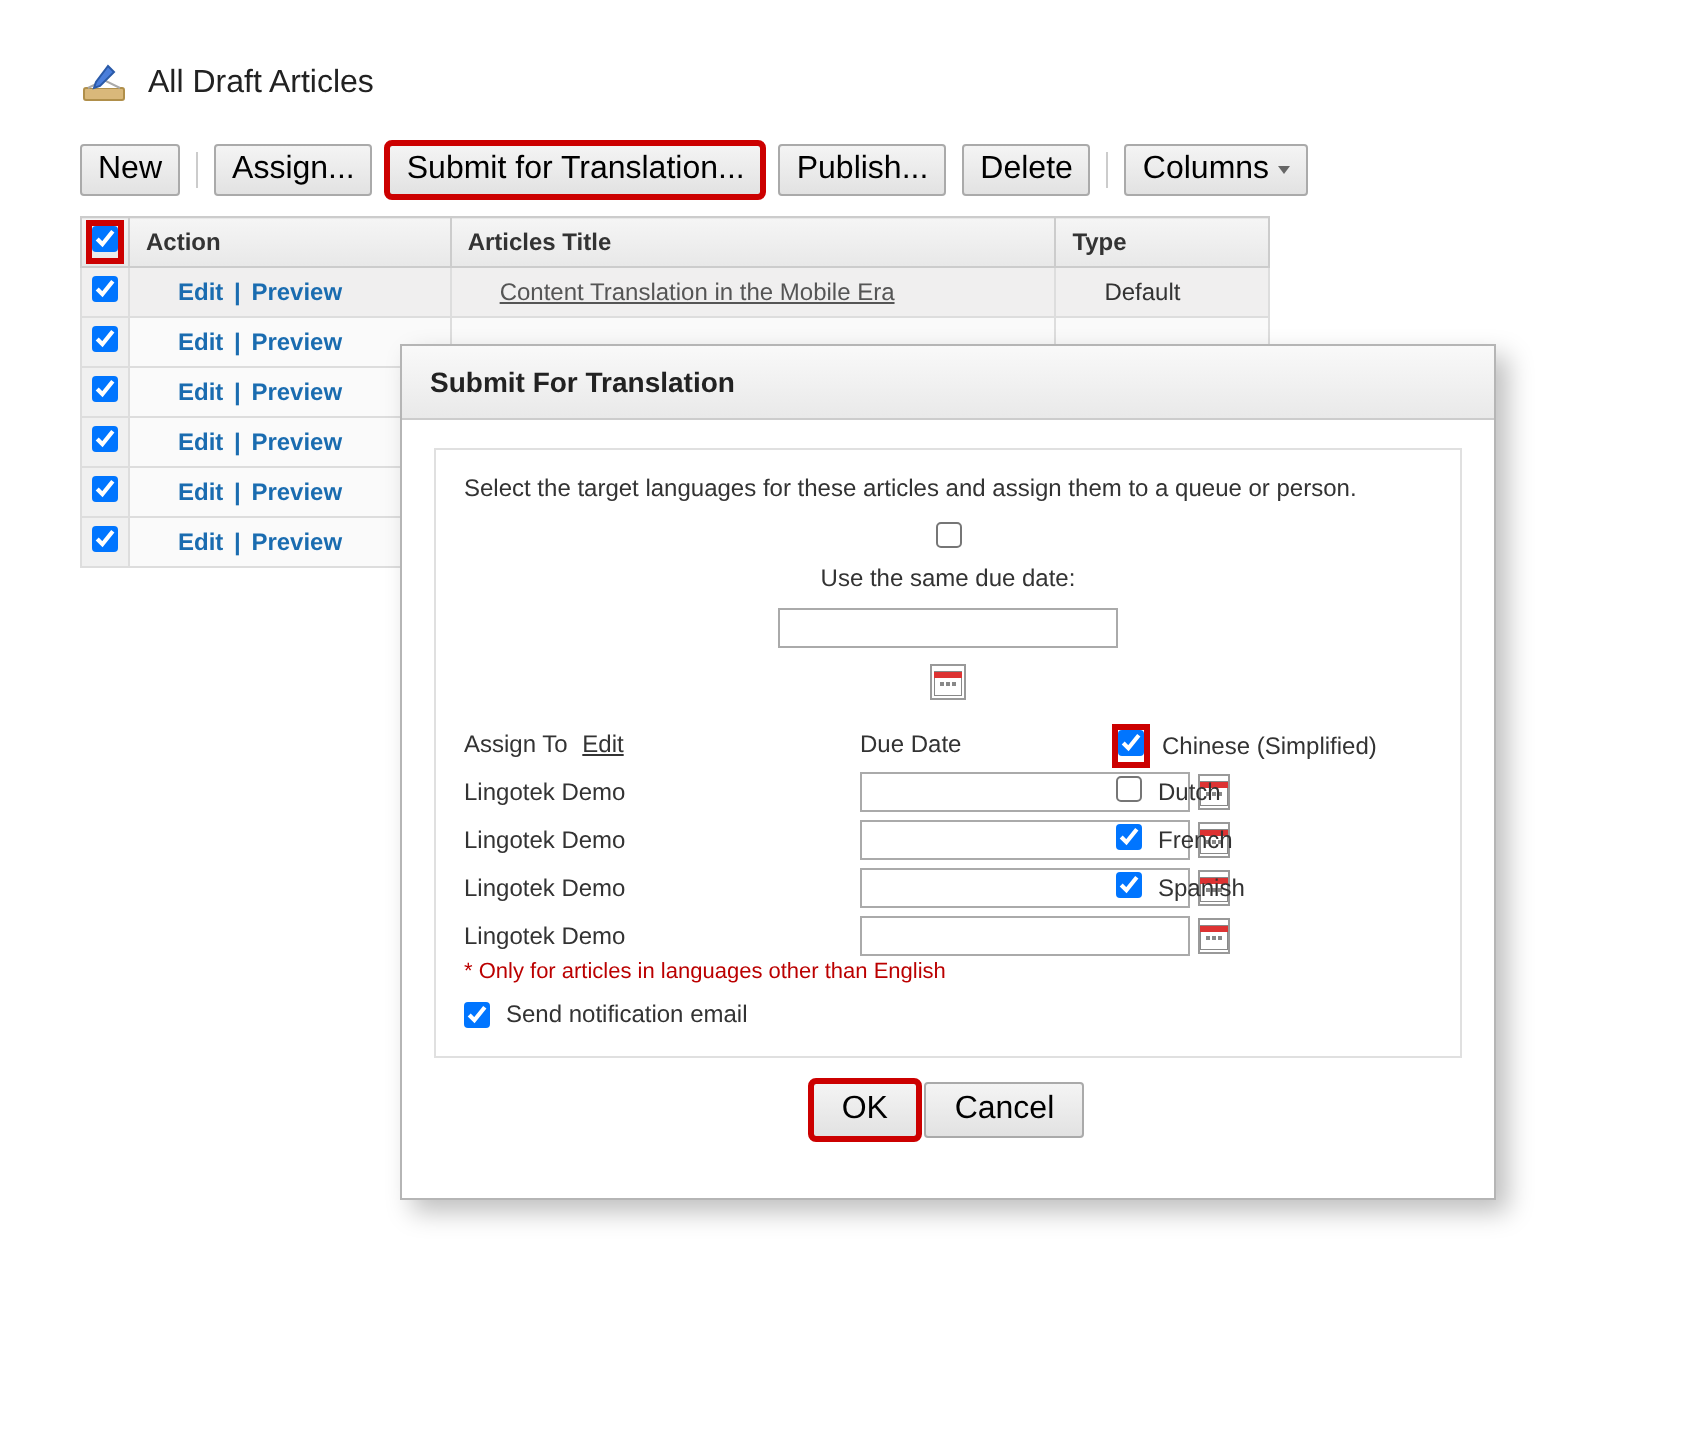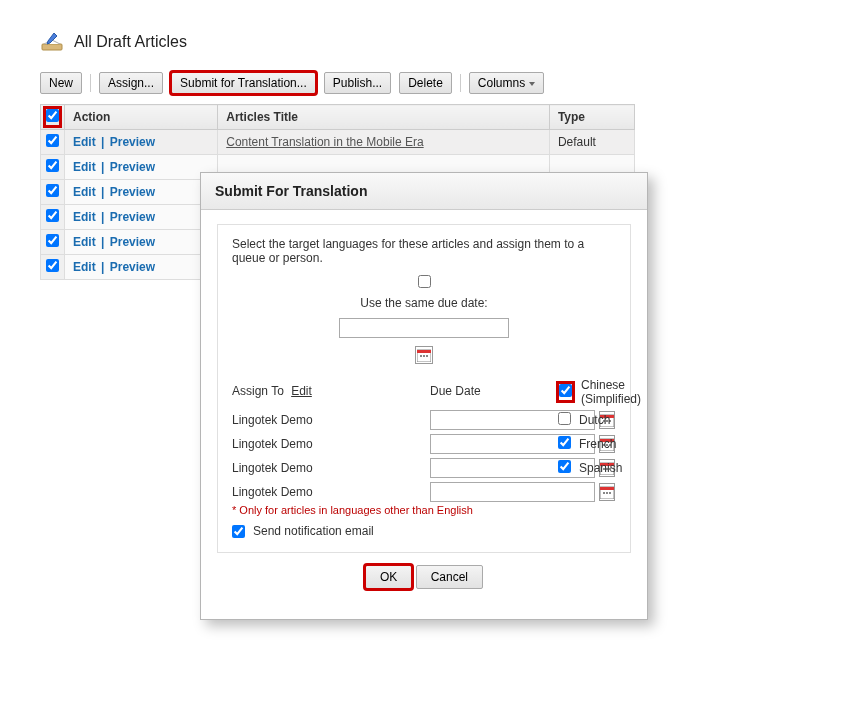--- a/index.html
+++ b/index.html
@@ -2,34 +2,34 @@
 <html><head>
 <meta charset="utf-8">
 <style>
 * { box-sizing: border-box; margin: 0; padding: 0; }
 body { font-family: Arial, Helvetica, sans-serif; font-size: 12px; color: #333; background: #fff; }
 .page { width: 848px; height: 728px; padding: 30px 40px; position: relative; }
 .title-row { display: flex; align-items: center; gap: 10px; margin-bottom: 18px; }
 .title-icon { width: 24px; height: 24px; display: inline-block; }
 .page-title { font-size: 16px; font-weight: normal; color: #222; }
 .toolbar { display: flex; align-items: center; gap: 8px; margin-bottom: 10px; }
-.btn { background: linear-gradient(#f4f4f4,#e2e2e2); border: 1px solid #aaa; padding: 3px 8px; font-size: 12px; cursor: pointer; border-radius: 2px; font-family: inherit; }
+.btn { background: linear-gradient(#f4f4f4,#e2e2e2); border: 1px solid #aaa; padding: 3px 8px; font-size: 16px; cursor: pointer; border-radius: 2px; font-family: inherit; }
 .btn.columns::after { content: ""; display: inline-block; margin-left: 4px; border-top: 4px solid #666; border-left: 3px solid transparent; border-right: 3px solid transparent; vertical-align: middle; }
 .divider { width: 1px; height: 18px; background: #ccc; }
 .highlight { outline: 3px solid #c00; outline-offset: -1px; }
 .table { width: 595px; border-collapse: collapse; }
 .table th { background: linear-gradient(#f5f5f5,#e8e8e8); text-align: left; padding: 5px 8px; border: 1px solid #ccc; font-weight: bold; font-size: 12px; }
 .table th.checkcol { width: 24px; text-align: center; padding: 3px; }
-.table td { padding: 5px 8px; border: 1px solid #ddd; background: #fafafa; vertical-align: middle; }
+.table td { padding: 5px 24px; border: 1px solid #ddd; background: #fafafa; vertical-align: middle; }
 .table td.checkcol { width: 24px; text-align: center; padding: 3px; background: #f0f0f0; }
 .table tr:first-child td { background: #f0efef; }
 .actlink { color: #1a6cb0; text-decoration: none; font-weight: bold; cursor: pointer; }
 .sep { color: #1a6cb0; margin: 0 2px; font-weight: bold; }
 .art-title { color: #555; text-decoration: underline; cursor: pointer; }
-.dialog { position: absolute; left: 200px; top: 172px; width: 448px; background: #fff; border: 1px solid #b5b5b5; box-shadow: 6px 6px 12px rgba(0,0,0,0.25); }
+.dialog { position: absolute; left: 200px; top: 172px; width: 548px; background: #fff; border: 1px solid #b5b5b5; box-shadow: 6px 6px 12px rgba(0,0,0,0.25); }
 .dialog-header { background: linear-gradient(#f9f9f9,#e9e9e9); border-bottom: 1px solid #ccc; padding: 10px 14px; font-weight: bold; font-size: 14px; color: #222; }
 .dialog-body { padding: 14px 16px 16px 16px; font-size: 12px; color: #333; }
 .inner-box { border: 1px solid #e0e0e0; padding: 12px 14px 14px 14px; }
 .instr { margin-bottom: 10px; }
 .samedate-row { display: flex; align-items: center; justify-content: center; gap: 8px; margin-bottom: 14px; flex-direction: column; }
 .date-input { border: 1px solid #aaa; height: 20px; width: 170px; padding: 0 4px; font-family: inherit; font-size: 12px; }
 .cal-icon { width: 18px; height: 18px; display: inline-flex; align-items: center; justify-content: center; cursor: pointer; border: 1px solid #999; background: #fff; }
 .cal-icon svg { display: block; }
 .cols { display: grid; grid-template-columns: 190px 120px 1fr; gap: 4px 8px; align-items: center; }
 .colhdr { font-size: 12px; color: #333; padding-bottom: 2px; }

